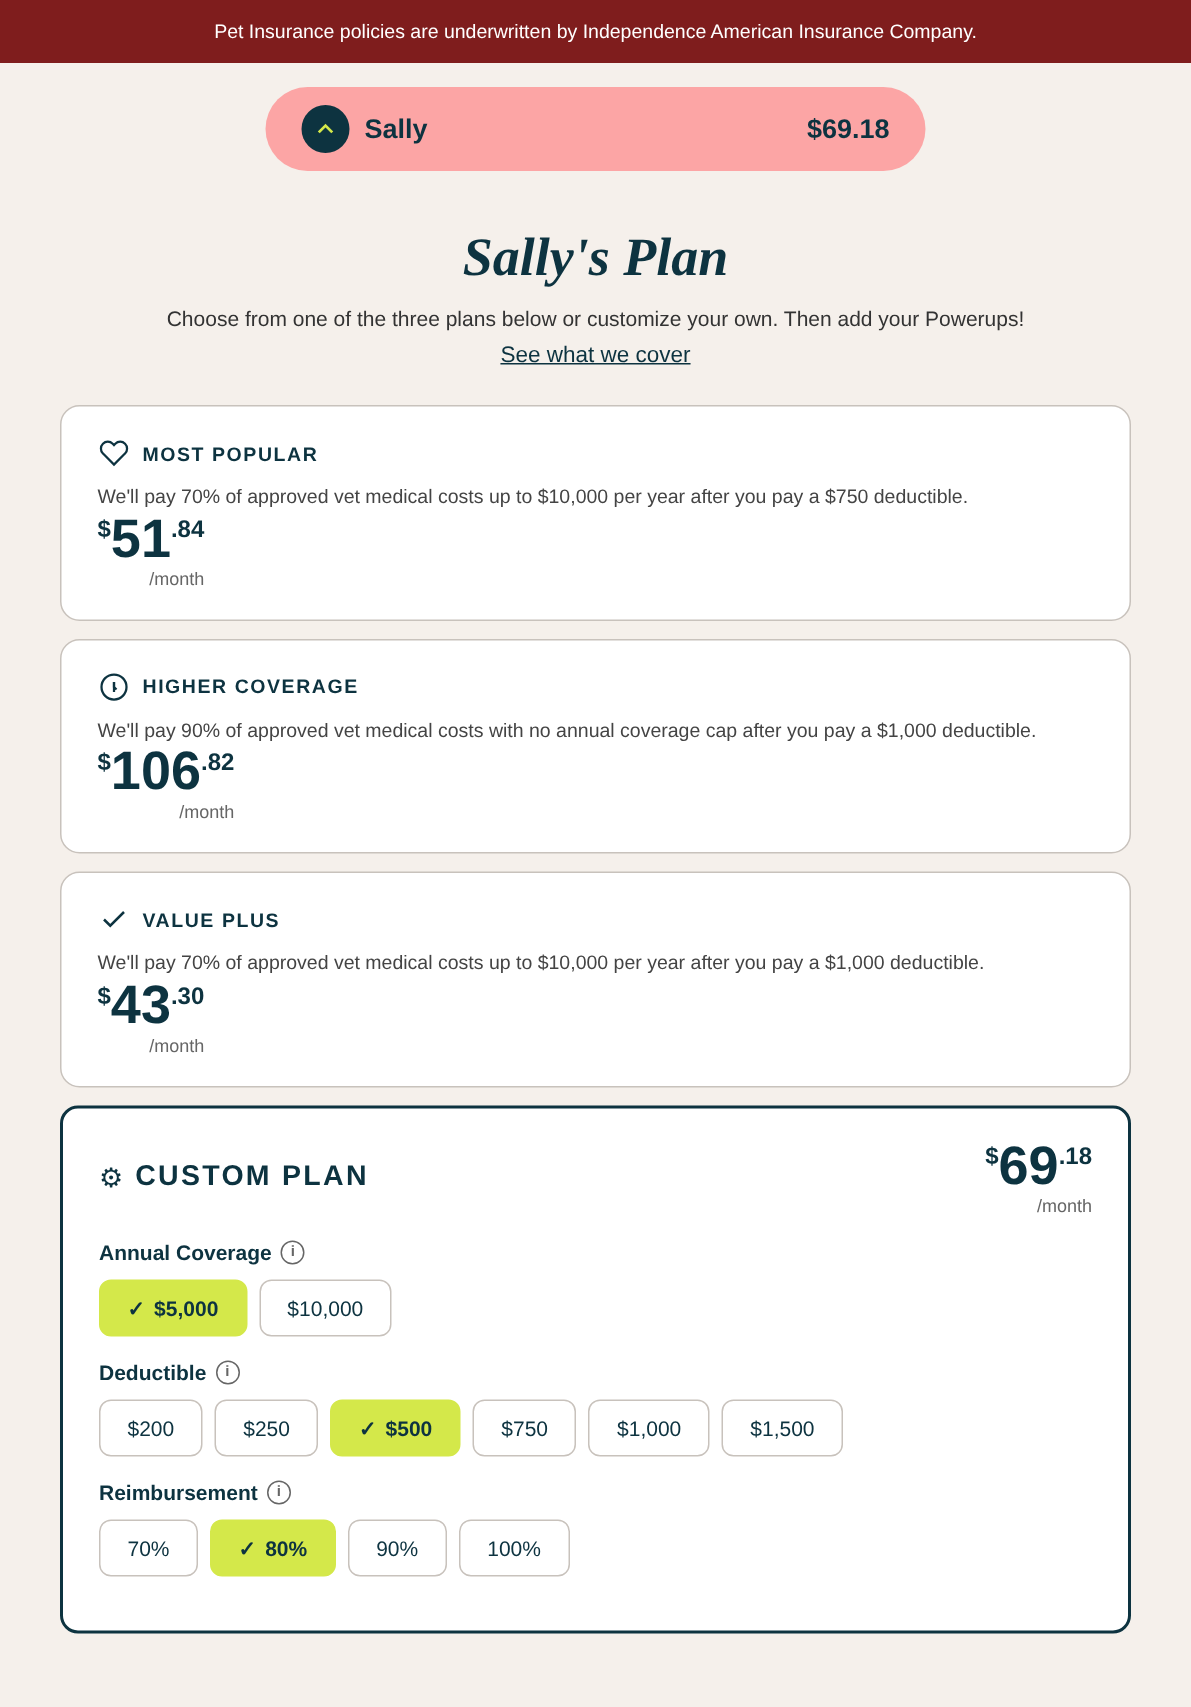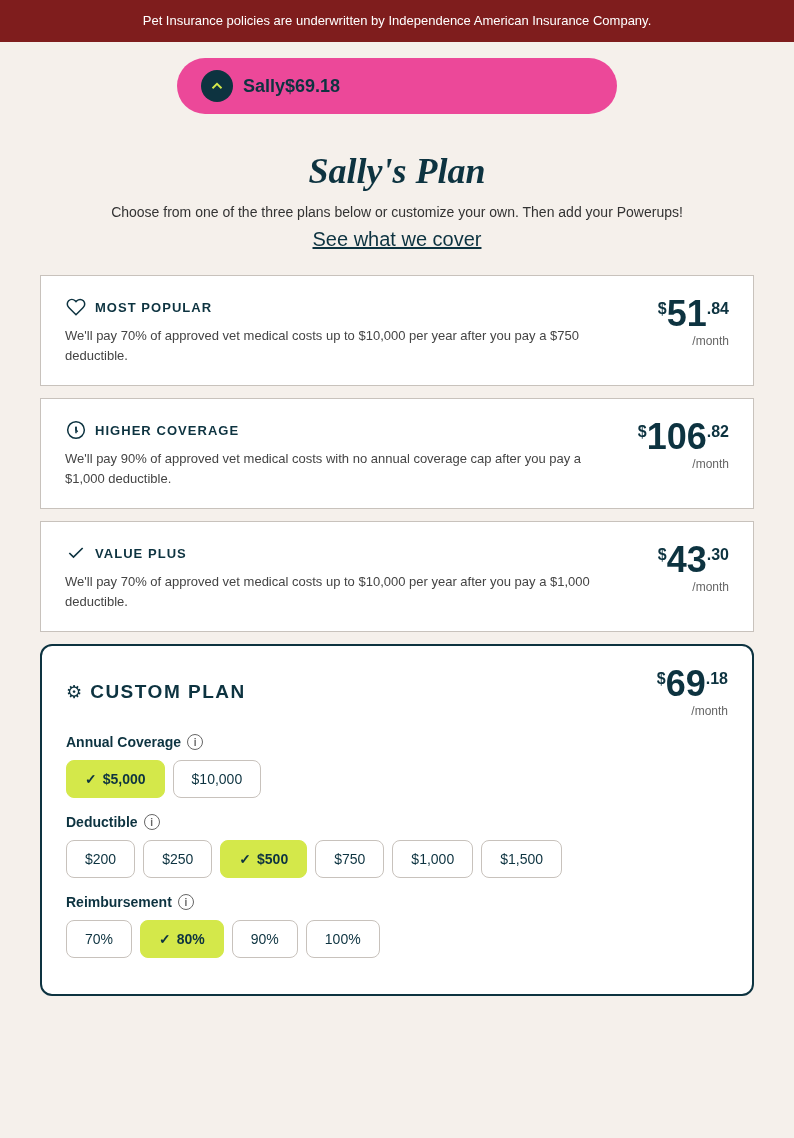--- a/index.html
+++ b/index.html
@@ -13,28 +13,28 @@
     .top-bar {
       background: #7f1d1d;
       color: #fff;
       text-align: center;
       padding: 12px 20px;
       font-size: 13px;
       line-height: 1.4;
     }
 
     .pet-banner {
-      background: #ec4899;
+      background: #fca5a5;
       margin: 16px auto;
       width: 440px;
       border-radius: 40px;
       padding: 12px 24px;
       display: flex;
       align-items: center;
-      justify-content: flex-start;
+      justify-content: space-between;
     }
 
     .pet-banner-left {
       display: flex;
       align-items: center;
       gap: 10px;
     }
 
     .pet-icon {
       width: 32px;
@@ -82,34 +82,35 @@
       margin-bottom: 8px;
     }
 
     .see-what-link {
       text-align: center;
       margin-bottom: 24px;
     }
 
     .see-what-link a {
       color: #0d3340;
-      font-size: 20px;
+      font-size: 15px;
       text-decoration: underline;
       cursor: pointer;
     }
 
     .plan-card {
       background: #fff;
       border: 1.5px solid #c8c2bc;
-      border-radius: 0;
+      border-radius: 13px;
       padding: 20px 24px;
       margin-bottom: 12px;
       display: flex;
       justify-content: space-between;
       align-items: flex-start;
+      flex-direction: column;
     }
 
     .plan-card-left {
       flex: 1;
       padding-right: 20px;
     }
 
     .plan-card-header {
       display: flex;
       align-items: center;

